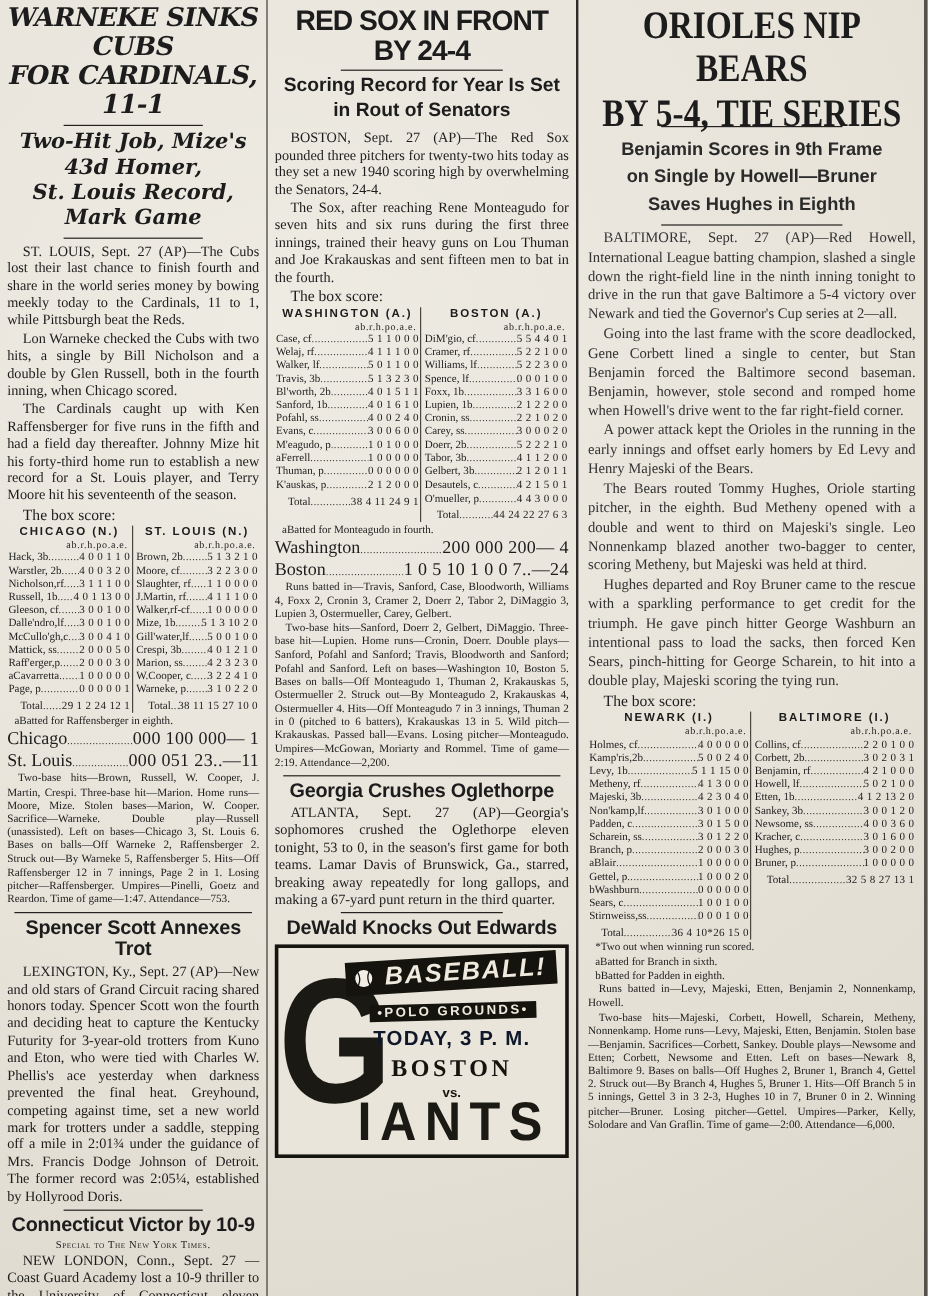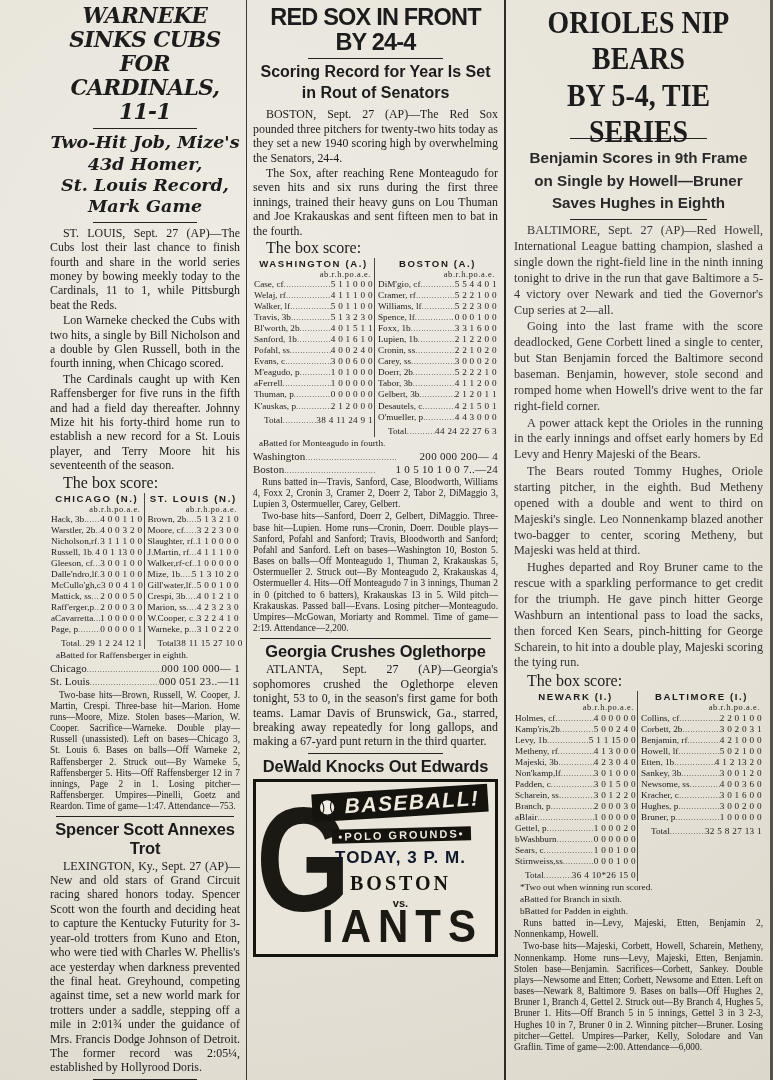--- a/index.html
+++ b/index.html
@@ -1,51 +1,51 @@
 <!DOCTYPE html>
 <html><head>
 <meta charset="utf-8">
 <style>
   html,body{margin:0;padding:0;background:#b9b5ac;}
   .page{width:773px;height:1080px;margin:0;background:radial-gradient(circle at 30% 25%,#eeebe3,#e7e3d9 55%,#ddd8cc);
     display:flex;font-family:"Liberation Serif",serif;color:#1c1c1c;overflow:hidden;box-sizing:border-box;
     border-right:3px solid #55524b;}
   .col{box-sizing:border-box;overflow:hidden;padding:2px 6px 0 6px;}
-  .col-left{width:203px;border-right:1.5px solid #3c3a35;margin-left:44px;}
+  .col-left{width:223px;border-right:1.5px solid #3c3a35;}
   .col-mid{width:259px;border-right:2px solid #2e2c28;}
   .col-right{flex:1;padding-left:8px;padding-right:7px;}
 
   .hl-left{font-family:"DejaVu Serif",serif;font-style:italic;font-weight:bold;font-size:21.5px;line-height:1.12;
     text-align:center;white-space:pre-line;margin:2px 0 0 0;letter-spacing:-0.5px;}
   .sub-left{font-family:"DejaVu Serif",serif;font-style:italic;font-weight:bold;font-size:17.5px;line-height:1.22;
     text-align:center;white-space:pre-line;margin:1px 0;}
   .rule{border:none;border-top:1.8px solid #24221e;width:55%;margin:4px auto 3px auto;height:0;}
   .rule-long{width:94%;}
   .rule-double{border-top:1.5px solid #24221e;border-bottom:1.5px solid #24221e;height:3px;width:98%;margin:5px auto 0 auto;}
 
   .art-p{margin:0 0 1px 0;text-indent:13px;text-align:justify;font-size:11.9px;line-height:1.21;}
   .col-right .art-p{font-size:12.2px;line-height:1.3;color:#333;}
-  .bs-label{margin:1px 0;text-indent:13px;font-size:16px;}
+  .bs-label{margin:1px 0;text-indent:13px;font-size:13px;}
 
   .bs-teams{display:flex;margin-top:1px;}
   .bs-team{flex:1;min-width:0;padding:0 1px;}
   .bs-team + .bs-team{border-left:1px solid #4a473f;padding-left:3px;}
   .bs-teamname{font-family:"Liberation Sans",sans-serif;font-weight:bold;font-size:9.6px;letter-spacing:1.6px;
     text-align:center;line-height:1.25;}
   .bs-colhead{font-size:8.4px;text-align:right;letter-spacing:0.6px;line-height:1.1;padding-right:2px;}
   .bs-row{display:flex;font-size:9.2px;line-height:1.2;white-space:nowrap;}
   .bs-name{flex-shrink:0;}
   .bs-dots{flex:1;overflow:hidden;white-space:nowrap;opacity:0.85;}
   .bs-dots::after{content:"...................................";font-size:8.5px;letter-spacing:0.5px;}
   .bs-nums{flex-shrink:0;white-space:pre;letter-spacing:0.3px;}
   .bs-total{margin-top:3px;}
   .bs-total .bs-name{padding-left:10px;}
   .note{font-size:9.2px;line-height:1.2;margin:1px 0 0 0;text-indent:6px;}
   .linescore{margin:1px 0;}
-  .linescore .bs-row{font-size:11px;}
+  .linescore .bs-row{font-size:15px;}
   .agate{font-size:9.3px;line-height:1.2;text-align:justify;text-indent:9px;margin:1px 0 0 0;}
 
   .sec-head{font-family:"Liberation Sans",sans-serif;font-weight:bold;font-size:16.5px;line-height:1.1;
     text-align:center;margin:3px 0 2px 0;letter-spacing:-0.2px;}
   .credit{font-size:8.8px;text-align:center;font-variant:small-caps;letter-spacing:0.5px;margin-bottom:1px;}
 
   .hl-mid{font-family:"Liberation Sans",sans-serif;font-weight:bold;font-size:23.5px;line-height:1.05;
     text-align:center;margin:3px 0 0 0;letter-spacing:-0.8px;}
   .sub-mid{font-family:"Liberation Sans",sans-serif;font-weight:bold;font-size:16px;line-height:1.28;
     text-align:center;white-space:pre-line;margin:1px 0 4px 0;}

